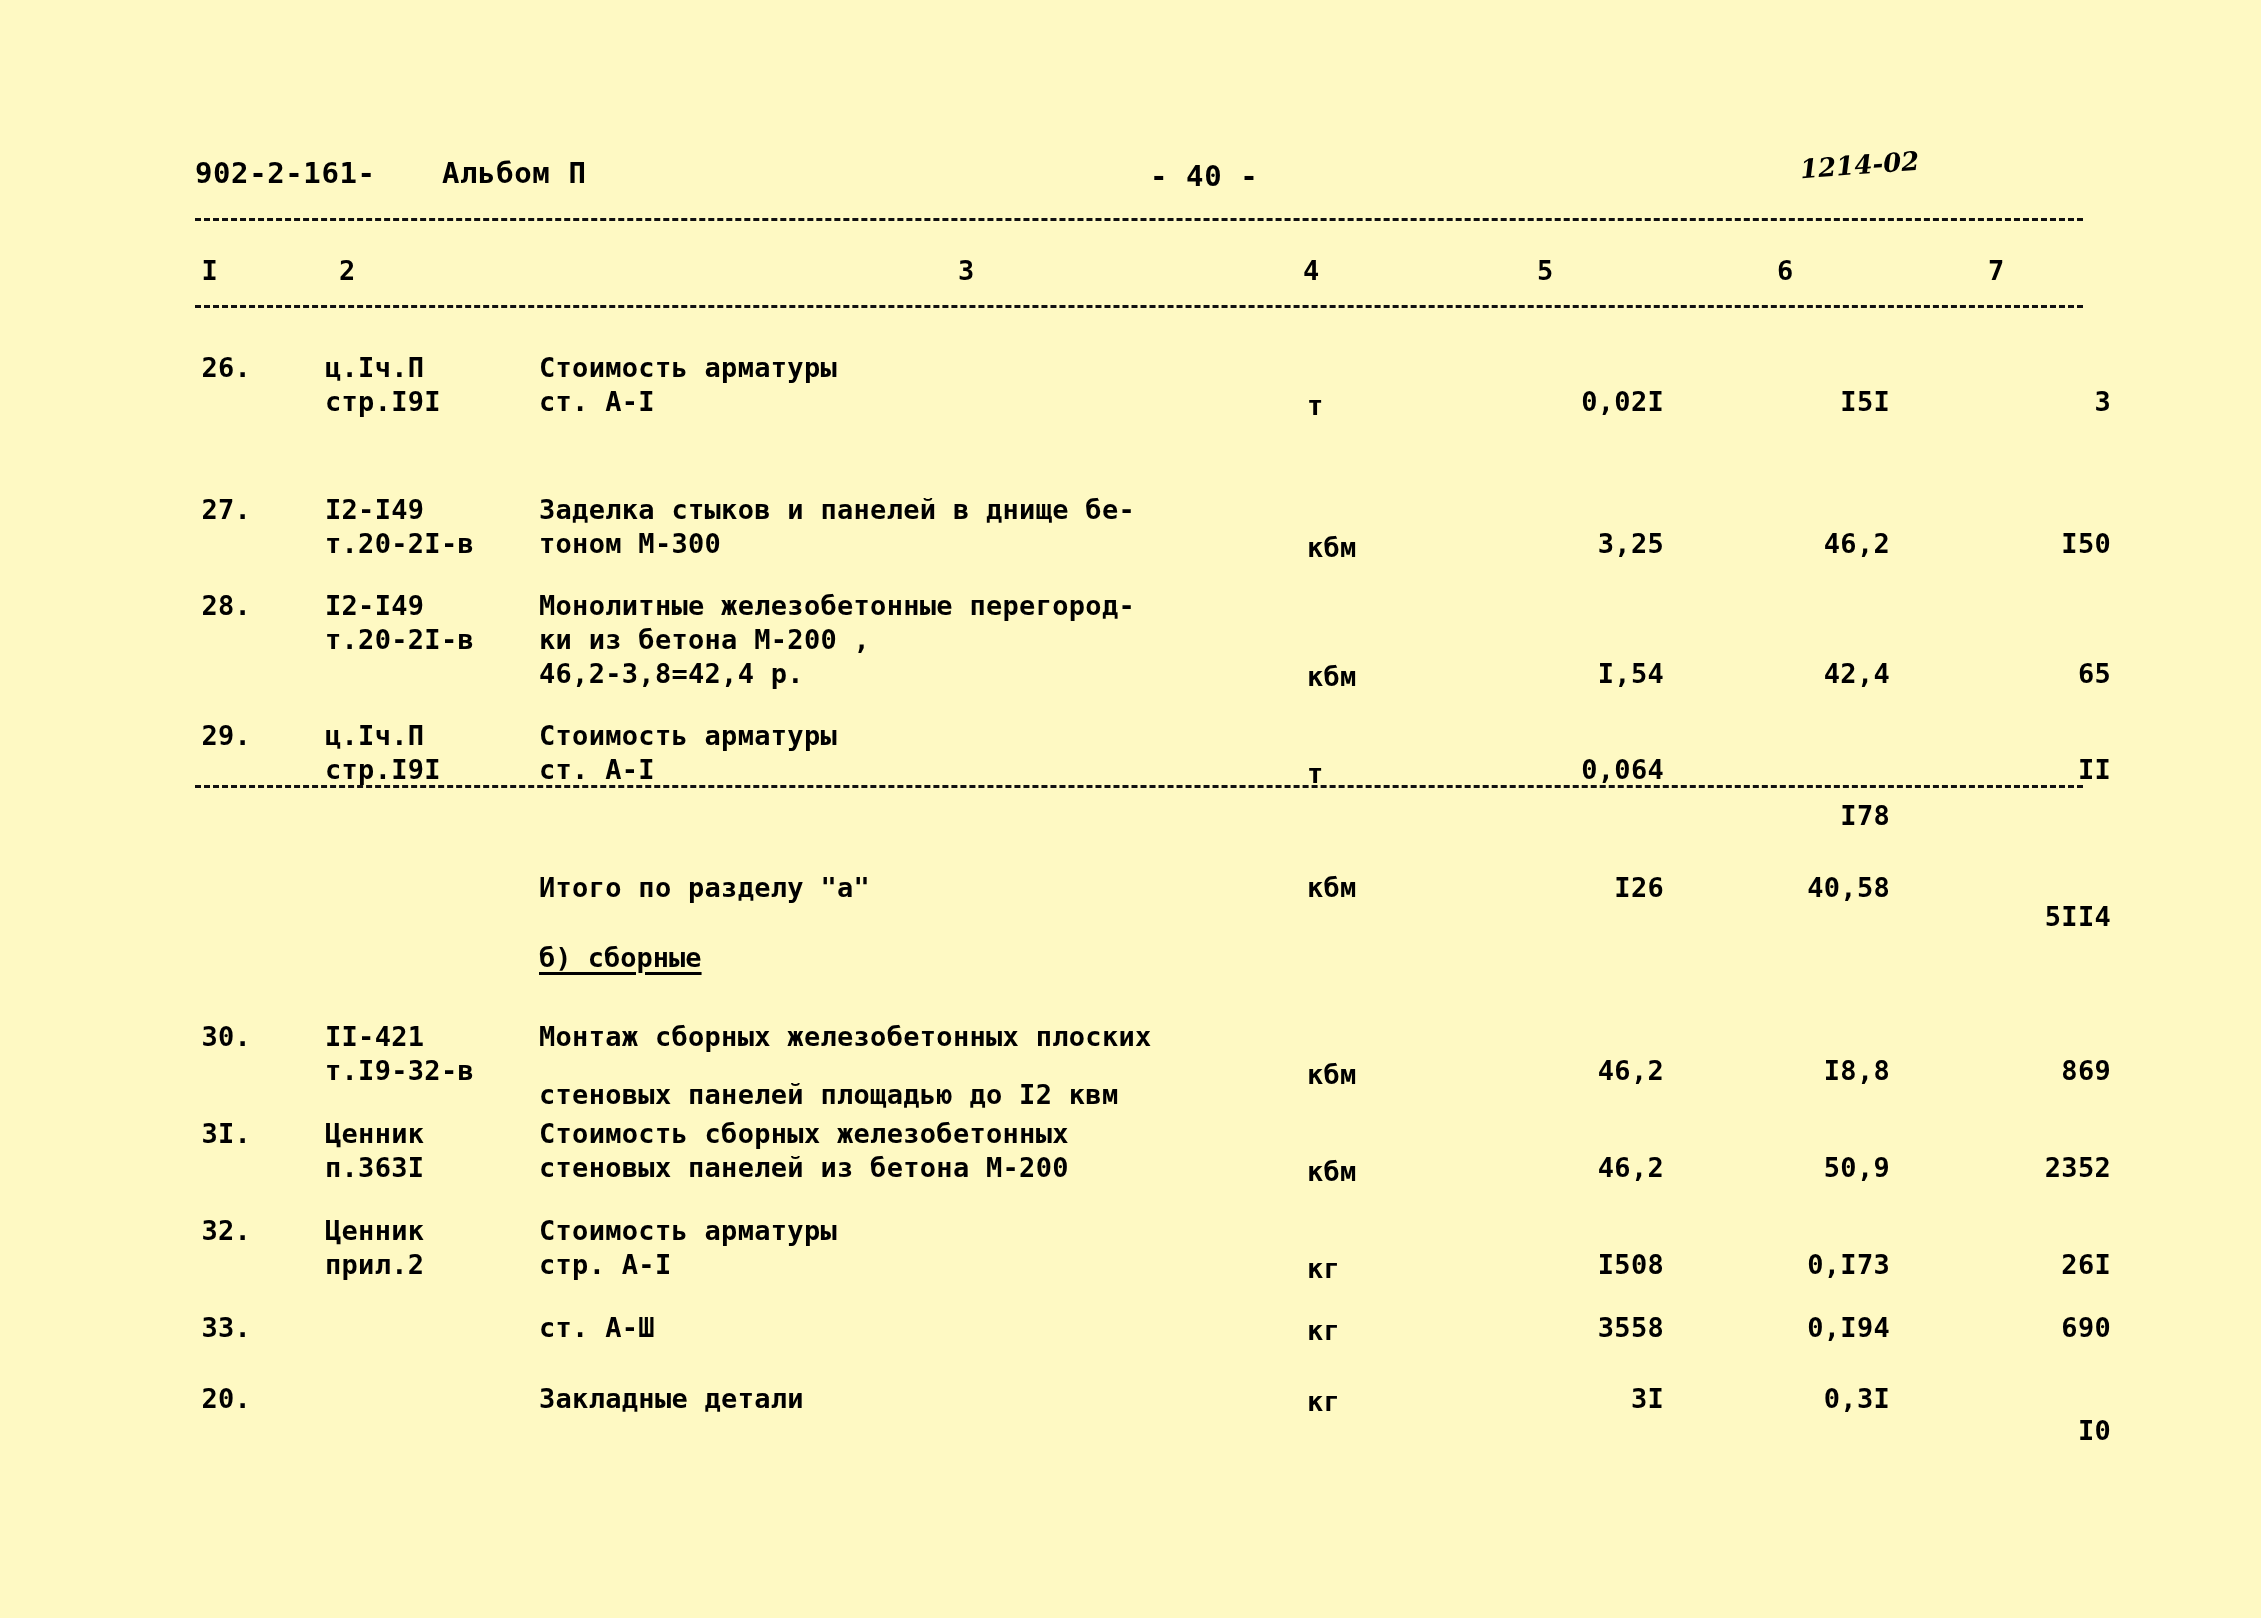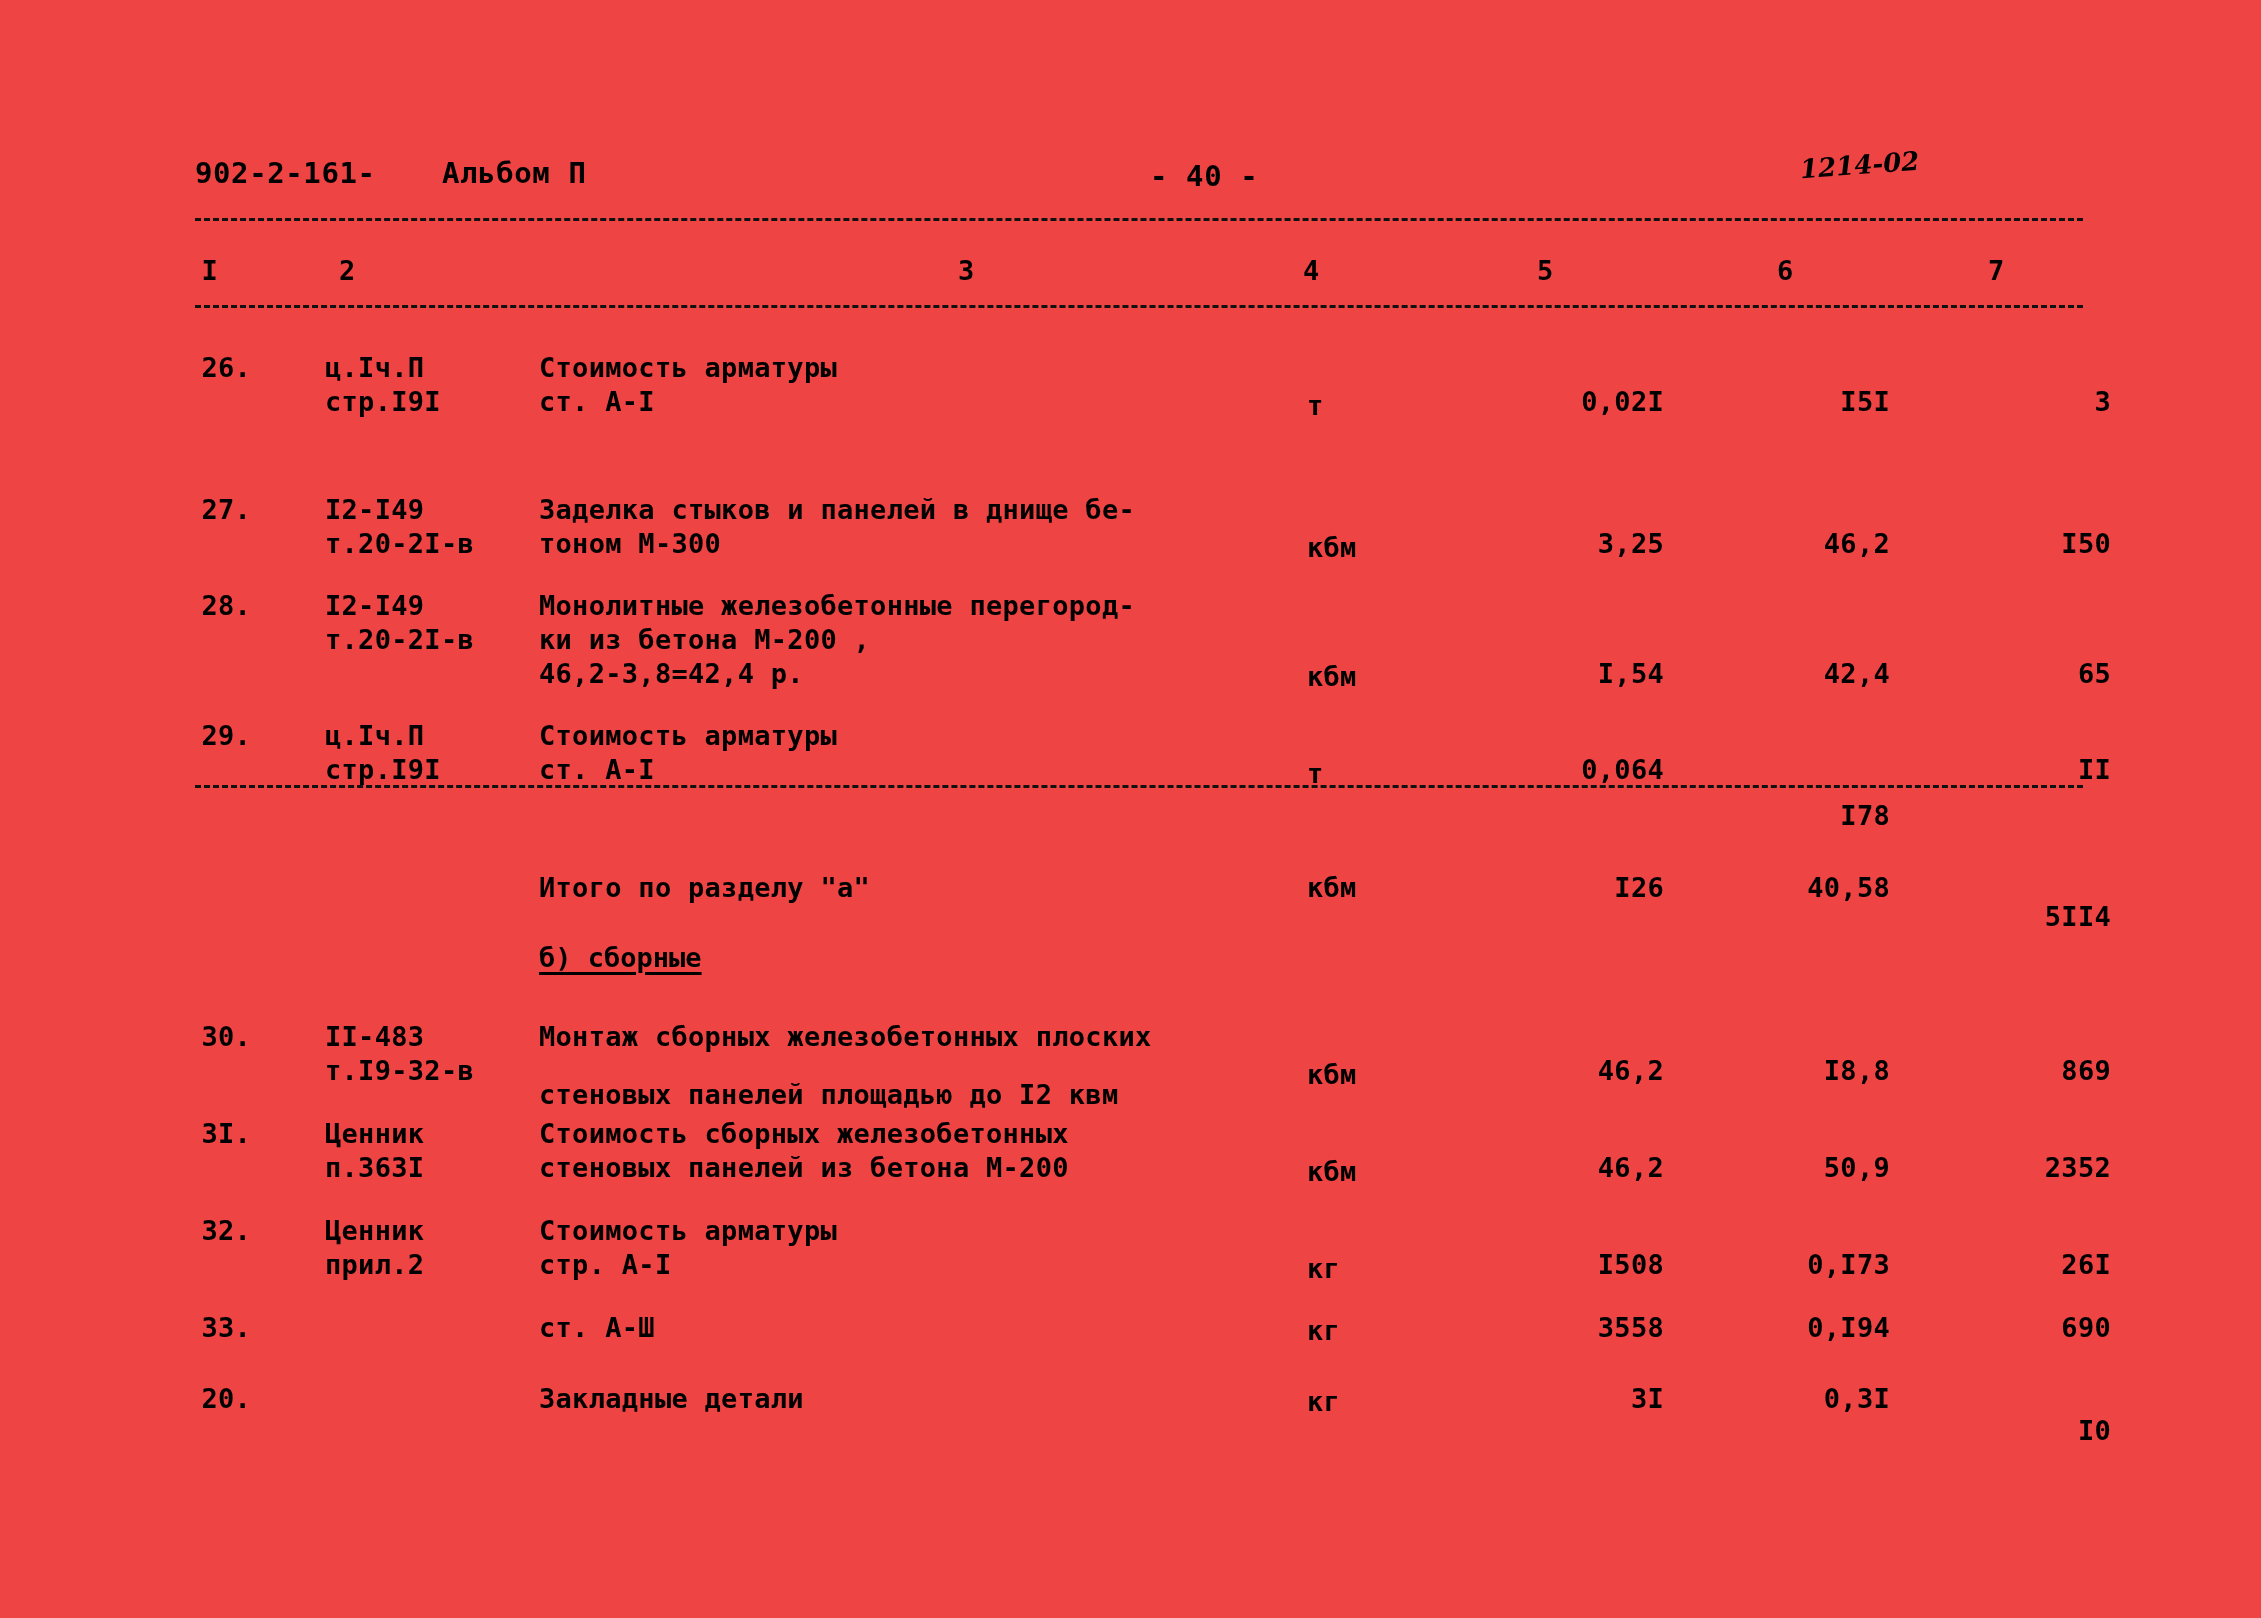--- a/index.html
+++ b/index.html
@@ -13,21 +13,21 @@
     font-family: "DejaVu Sans Mono", monospace;
     color: #000000;
     position: relative;
     overflow: hidden;
   }
   .page {
     position: absolute;
     left: 0; top: 0;
     width: 2261px;
     height: 1619px;
-    background: #ef4444;
+    background: #fef9c3;
   }
   
   .hdr {
     position: absolute;
     top: 156px;
     left: 195px;
     width: 1884px;
     height: 39px;
     font-size: 29px;
     letter-spacing: 0.6px;
@@ -223,21 +223,21 @@
       <div class="cell c-price" style="top:0;">40,58</div>
       <div class="cell c-sum" style="top:0;margin-top:29px;">5II4</div>
     </div>
 
     <div class="row" style="height:78px;">
       <div class="subhead underline-txt" style="top:0;">б) сборные</div>
     </div>
 
     <div class="row" style="height:97px;">
       <div class="cell c-num" style="top:0;">30.</div>
-      <div class="cell c-code" style="top:0;">II-483</div>
+      <div class="cell c-code" style="top:0;">II-421</div>
       <div class="cell c-code" style="top:34px;">т.I9-32-в</div>
       <div class="cell c-desc" style="top:0;">Монтаж сборных железобетонных плоских</div>
       <div class="cell c-desc" style="top:34px;margin-top:24px;">стеновых панелей площадью до I2 квм</div>
       <div class="cell c-unit" style="top:38px;">кбм</div>
       <div class="cell c-qty" style="top:34px;">46,2</div>
       <div class="cell c-price" style="top:34px;">I8,8</div>
       <div class="cell c-sum" style="top:34px;">869</div>
     </div>
 
     <div class="row" style="height:97px;">

